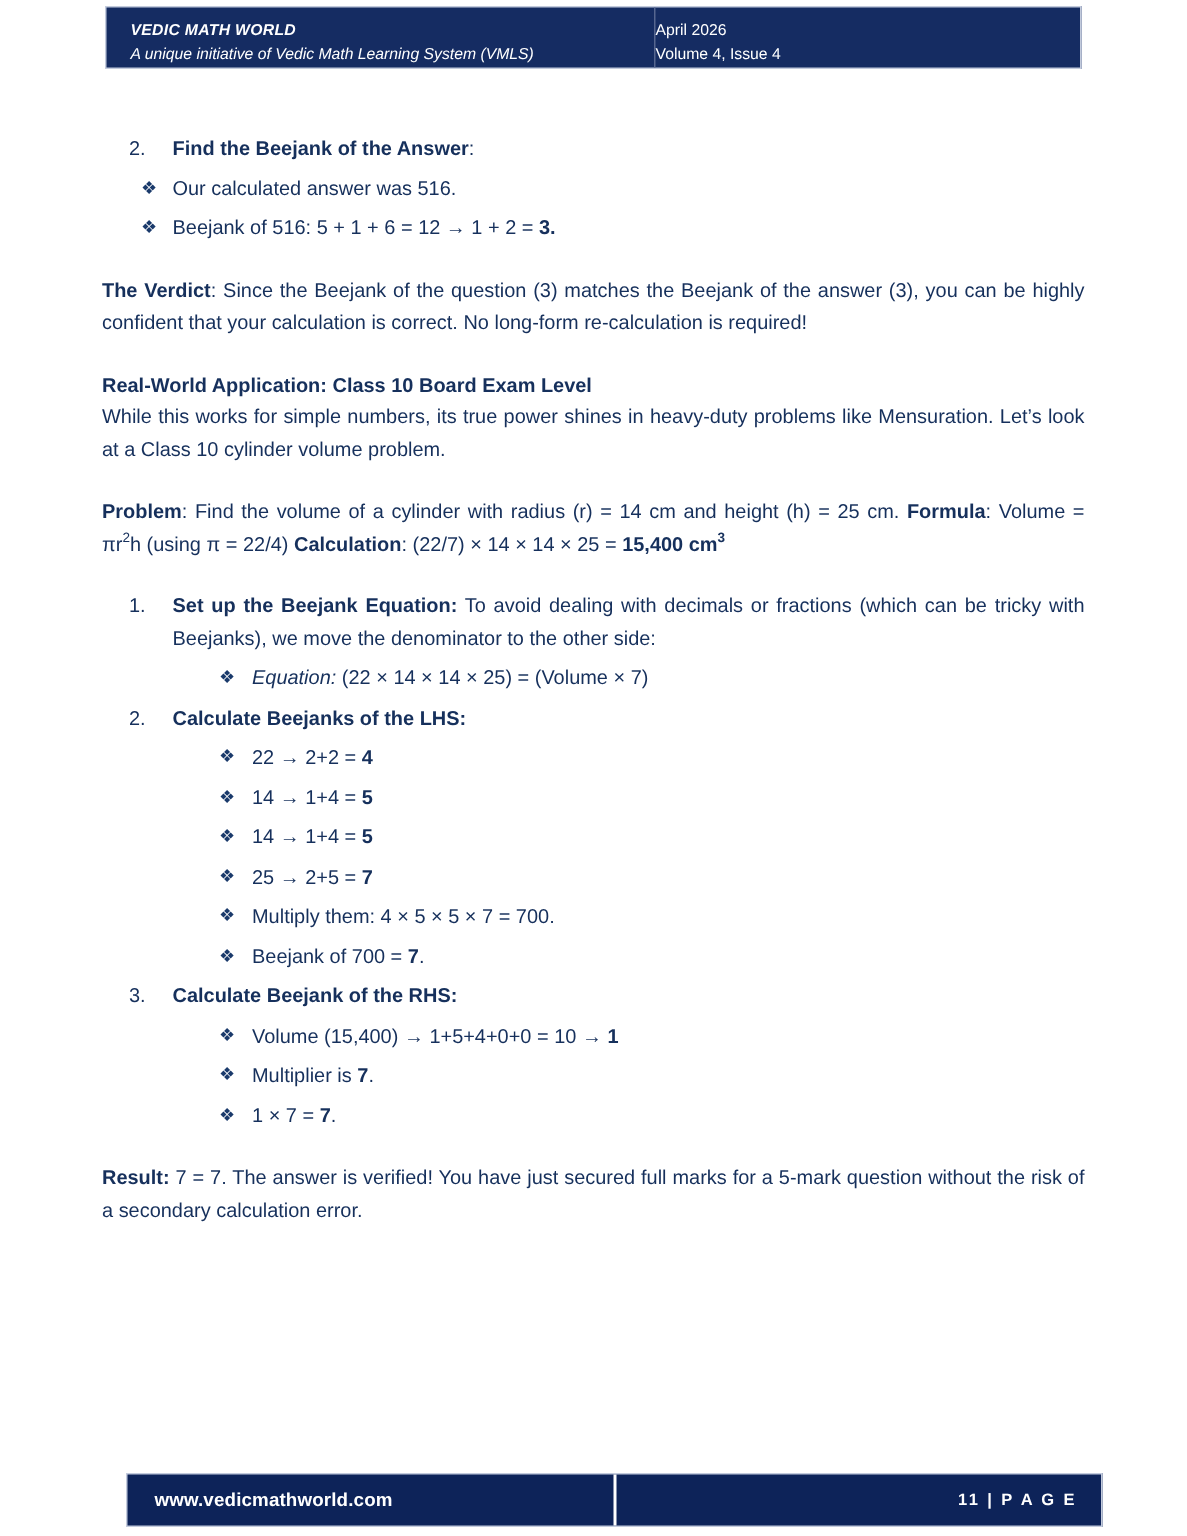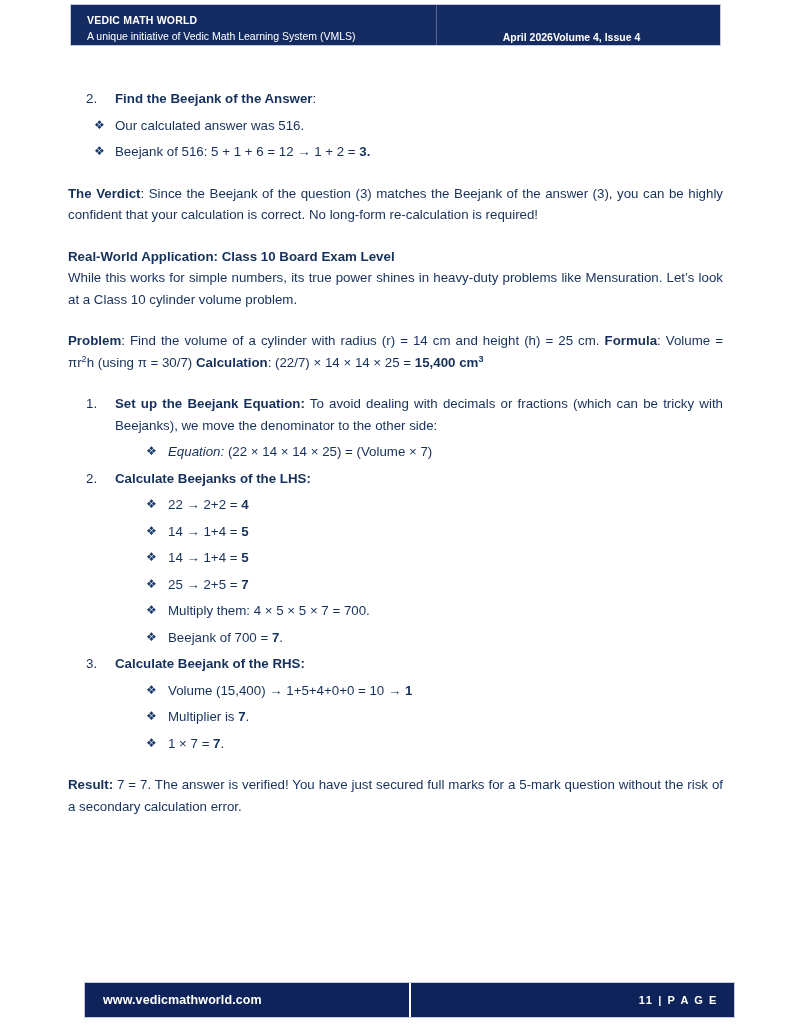--- a/index.html
+++ b/index.html
@@ -31,30 +31,29 @@
     align-items: stretch;
   }
   .header-left {
     width: 366px;
     box-sizing: border-box;
     padding: 5px 0 0 16px;
     border-right: 1px solid #56668f;
     display: flex;
     flex-direction: column;
     justify-content: center;
+    font-style: italic;
   }
   .header-right {
     flex: 1;
     box-sizing: border-box;
     padding: 5px 14px 0 0;
     display: flex;
-    flex-direction: row;
+    flex-direction: column;
     justify-content: center;
-    align-items: flex-end;
-    font-weight: bold;
   }
   .hdr-line {
     color: #ffffff;
     font-size: 10.5px;
     line-height: 16px;
     white-space: nowrap;
   }
   .hdr-line.strong { font-weight: 700; letter-spacing: .2px; }
 
   
@@ -192,21 +191,21 @@
 
   <p class="para"><b>The Verdict</b><span>: Since the Beejank of the question (3) matches the Beejank of the answer (3), you can be highly confident that your calculation is correct. No long-form re-calculation is required!</span></p>
 
   <div class="spacer-md"></div>
 
   <p class="para"><b>Real-World Application: Class 10 Board Exam Level</b></p>
   <p class="para">While this works for simple numbers, its true power shines in heavy-duty problems like Mensuration. Let’s look at a Class 10 cylinder volume problem.</p>
 
   <div class="spacer-md"></div>
 
-  <p class="para"><b>Problem</b><span>: Find the volume of a cylinder with radius (r) = 14 cm and height (h) = 25 cm. </span><b>Formula</b><span>: Volume = πr</span><sup>2</sup><span>h (using π = 30/7) </span><b>Calculation</b><span>: (22/7) × 14 × 14 × 25 = </span><b>15,400 cm</b><b><sup>3</sup></b></p>
+  <p class="para"><b>Problem</b><span>: Find the volume of a cylinder with radius (r) = 14 cm and height (h) = 25 cm. </span><b>Formula</b><span>: Volume = πr</span><sup>2</sup><span>h (using π = 22/4) </span><b>Calculation</b><span>: (22/7) × 14 × 14 × 25 = </span><b>15,400 cm</b><b><sup>3</sup></b></p>
 
   <div class="spacer-md"></div>
 
 
   <div class="num-item">
     <span class="marker">1.</span>
     <b>Set up the Beejank Equation:</b><span> To avoid dealing with decimals or fractions (which can be tricky with Beejanks), we move the denominator to the other side:</span>
   </div>
   <div class="list-row-gap"></div>
   <div class="dia-item indent">

